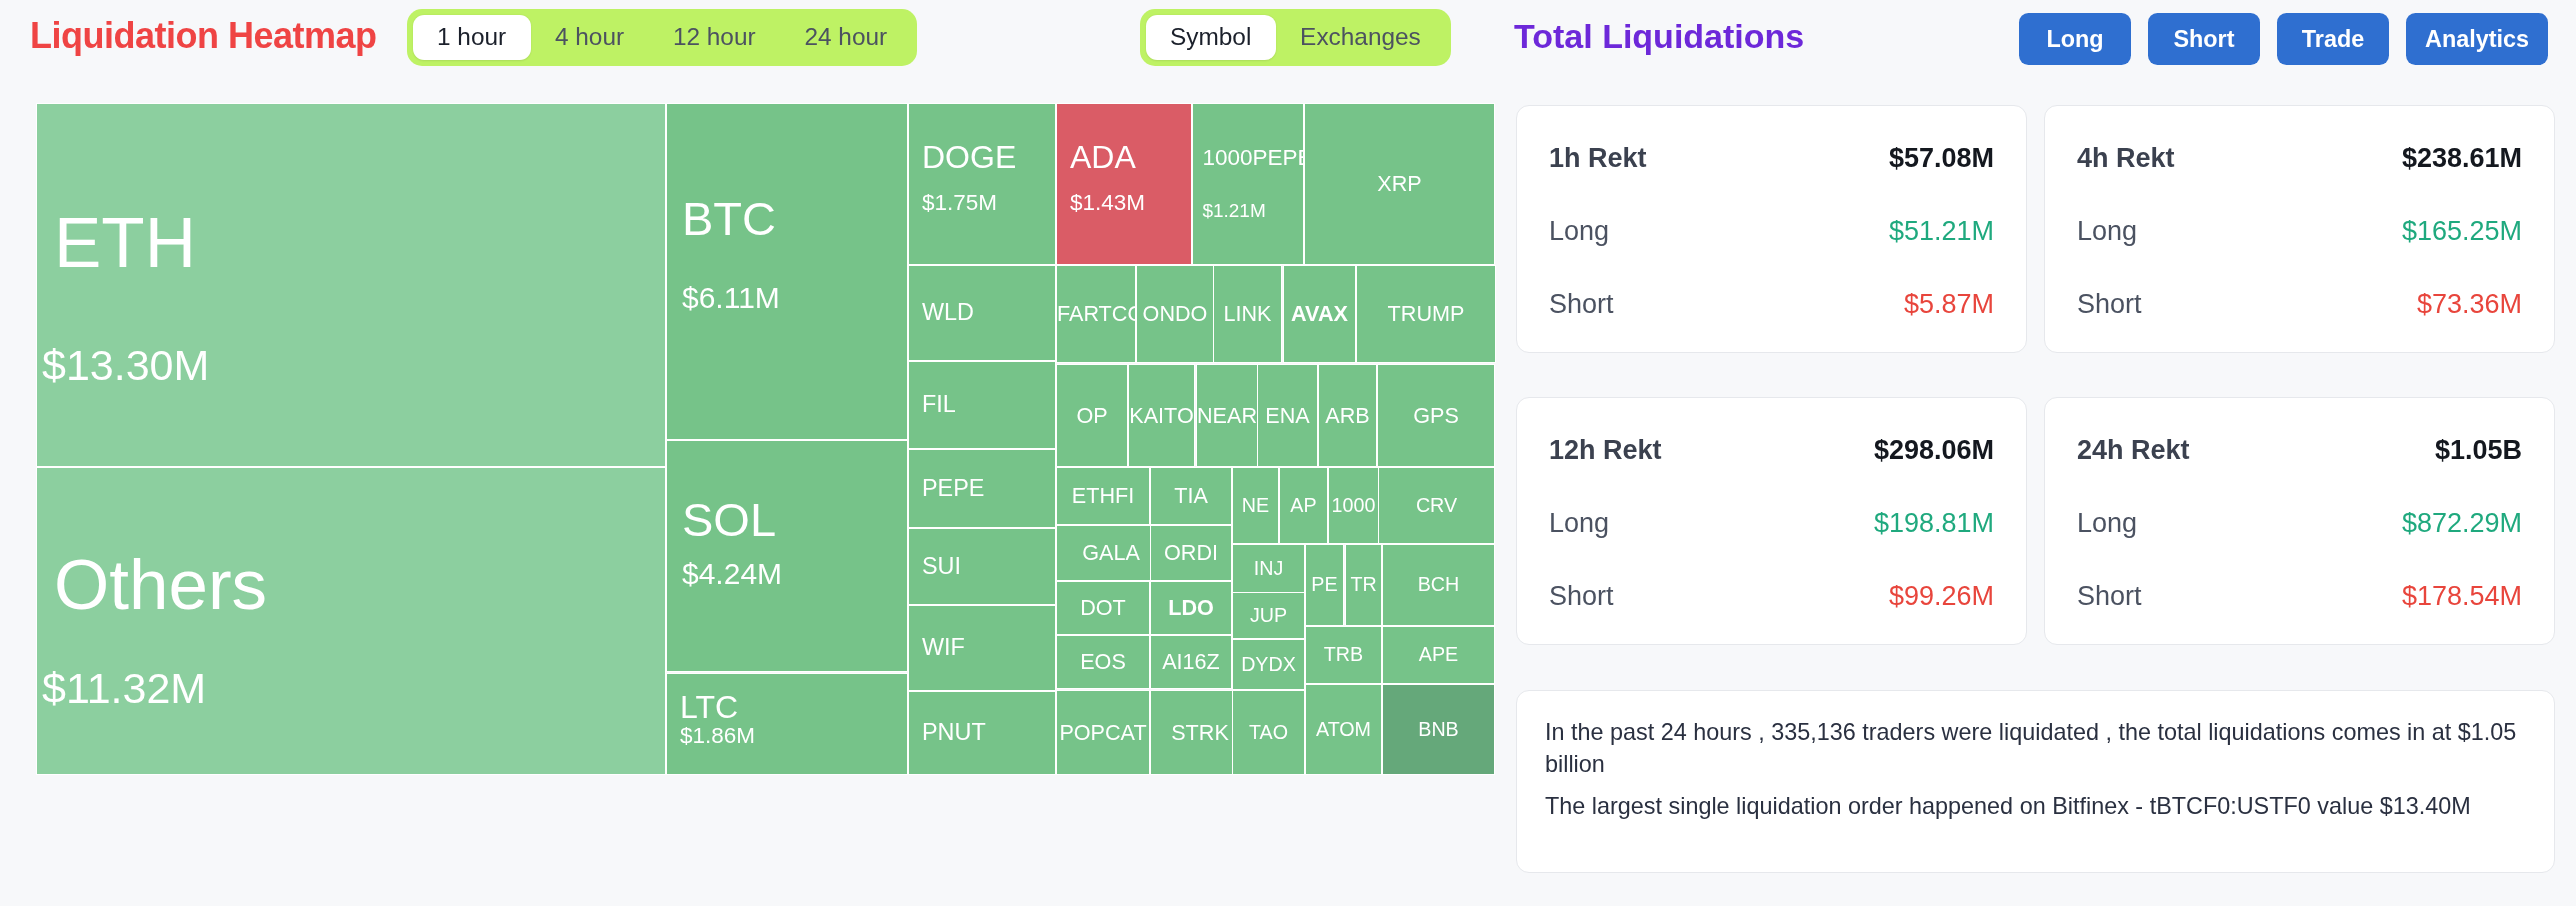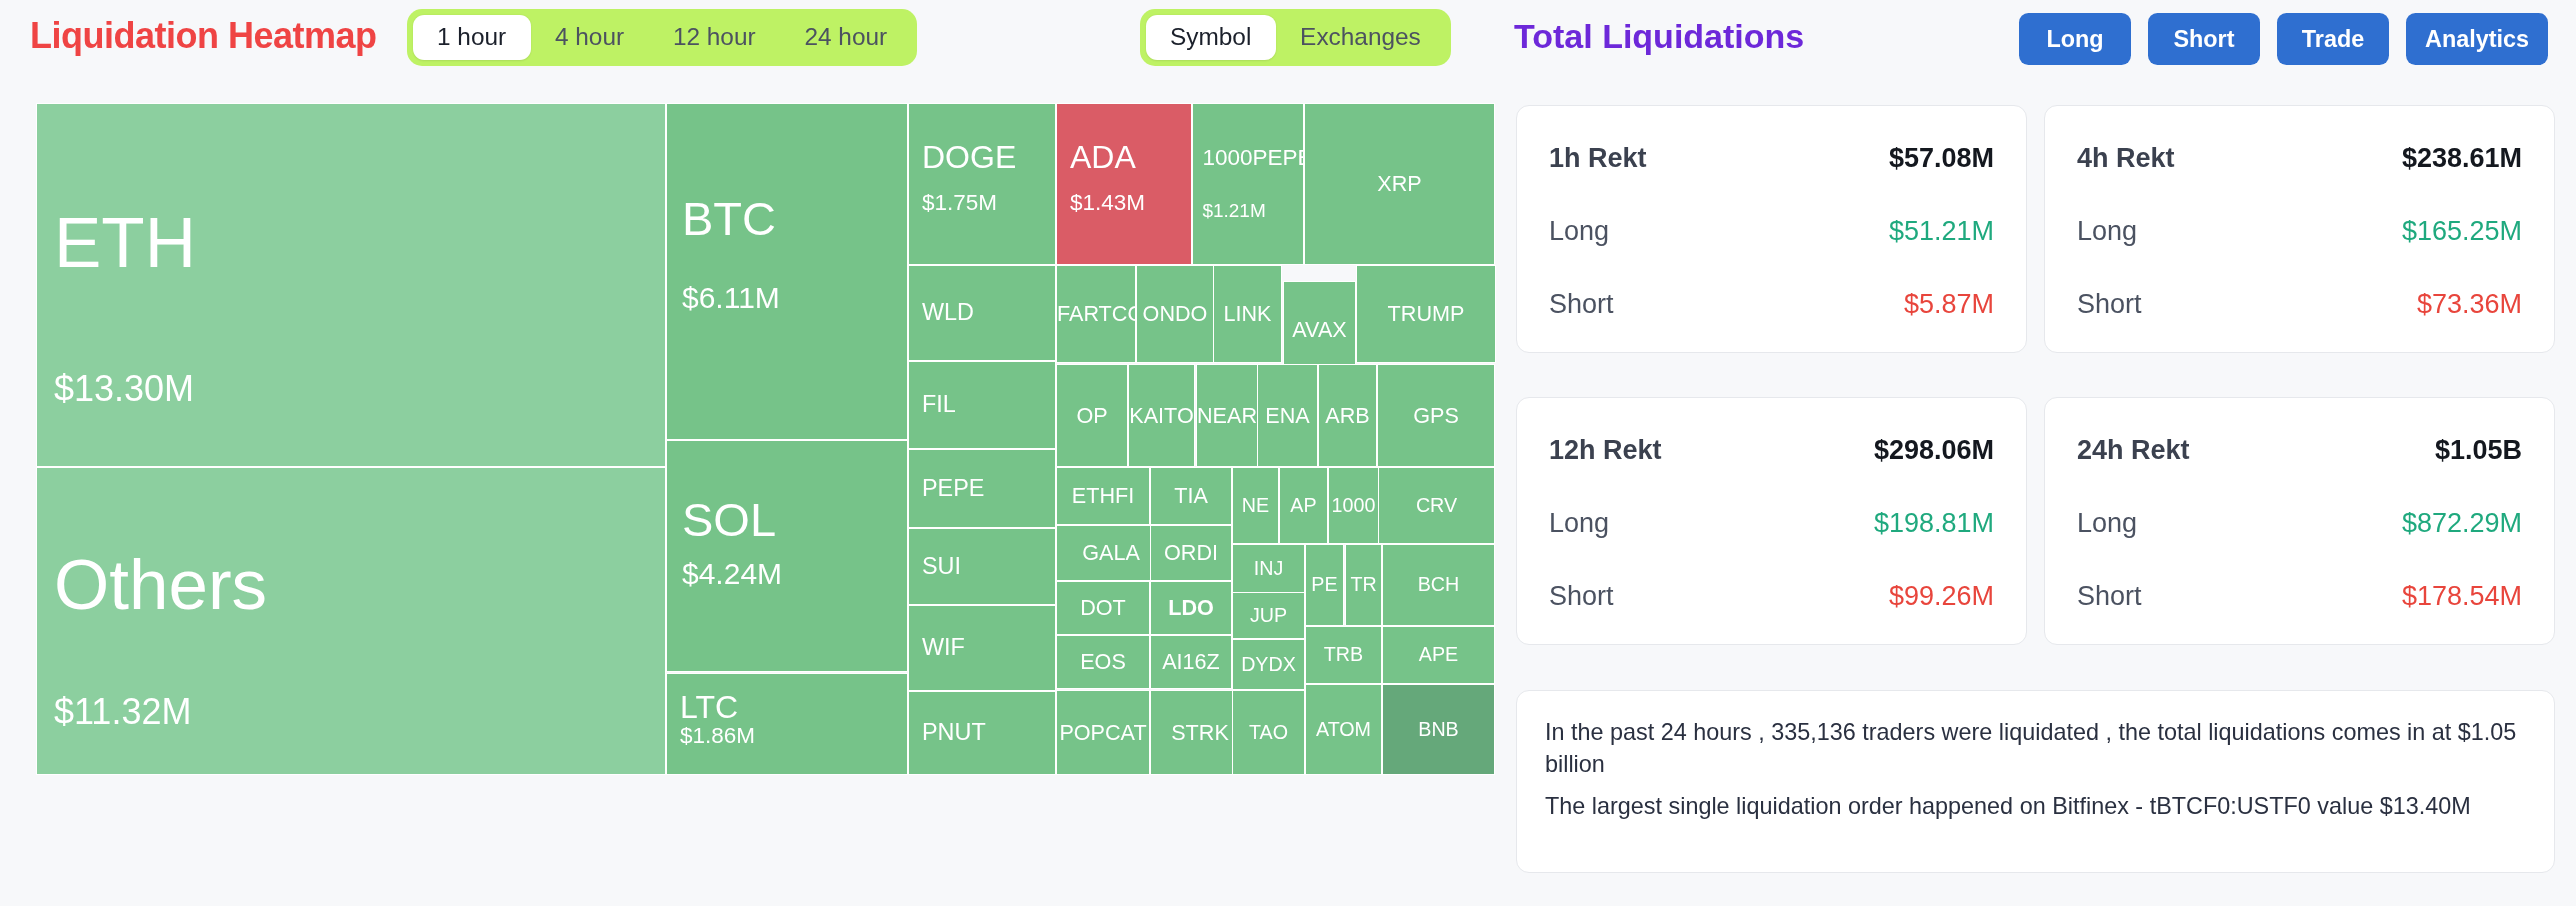--- a/index.html
+++ b/index.html
@@ -57,21 +57,21 @@
     overflow:hidden;
     color:#ffffff;
     cursor:pointer;
   }
   .tile .lbl{
     position:absolute;left:0;right:0;
     text-align:left;white-space:nowrap;
     line-height:1;
   }
   .tile.huge .sym{left:17px;top:38%;font-size:71px;transform:translateY(-50%);}
-  .tile.huge .val{left:17px;top:72%;font-size:36px;transform:translateY(-50%);margin-top:24px;}
+  .tile.huge .val{left:5px;top:72%;font-size:43px;transform:translateY(-50%);}
   .tile.big  .sym{left:15px;top:34%;font-size:47px;transform:translateY(-50%);}
   .tile.big  .val{left:15px;top:58%;font-size:30px;transform:translateY(-50%);}
   .tile.med  .sym{left:13px;top:33%;font-size:32px;transform:translateY(-50%);}
   .tile.med  .val{left:13px;top:62%;font-size:22.5px;transform:translateY(-50%);}
   .tile.smedv .sym{left:9.4px;top:34%;font-size:22.5px;transform:translateY(-50%);}
   .tile.smedv .val{left:9.4px;top:66%;font-size:19px;transform:translateY(-50%);}
   .tile.sm   .sym{left:13px;top:50%;font-size:23.4px;transform:translateY(-50%);}
   .tile.xs   .sym{left:0;right:0;top:50%;font-size:21.6px;transform:translateY(-50%);text-align:center;}
   .tile.xxs  .sym{left:0;right:0;top:50%;font-size:19.7px;transform:translateY(-50%);text-align:center;}
 
@@ -193,21 +193,21 @@
 
     <div class="tile xs" style="left:1020px;top:162px;width:80px;height:98px;background:#76c389;">
       <span class="lbl sym">FARTCOIN</span>
     </div>
     <div class="tile xs" style="left:1100px;top:162px;width:78px;height:98px;background:#76c389;">
       <span class="lbl sym">ONDO</span>
     </div>
     <div class="tile xs" style="left:1177px;top:162px;width:69px;height:98px;background:#76c389;">
       <span class="lbl sym">LINK</span>
     </div>
-    <div class="tile xs" style="left:1247px;top:178px;width:73px;height:98px;background:#76c389;">
+    <div class="tile xs" style="left:1247px;top:162px;width:73px;height:98px;background:#76c389;font-weight:bold;">
       <span class="lbl sym">AVAX</span>
     </div>
     <div class="tile xs" style="left:1320px;top:162px;width:140px;height:98px;background:#76c389;">
       <span class="lbl sym">TRUMP</span>
     </div>
 
     <div class="tile xs" style="left:1020px;top:261px;width:72px;height:103px;background:#76c389;">
       <span class="lbl sym">OP</span>
     </div>
     <div class="tile xs" style="left:1092px;top:261px;width:67px;height:103px;background:#76c389;">

